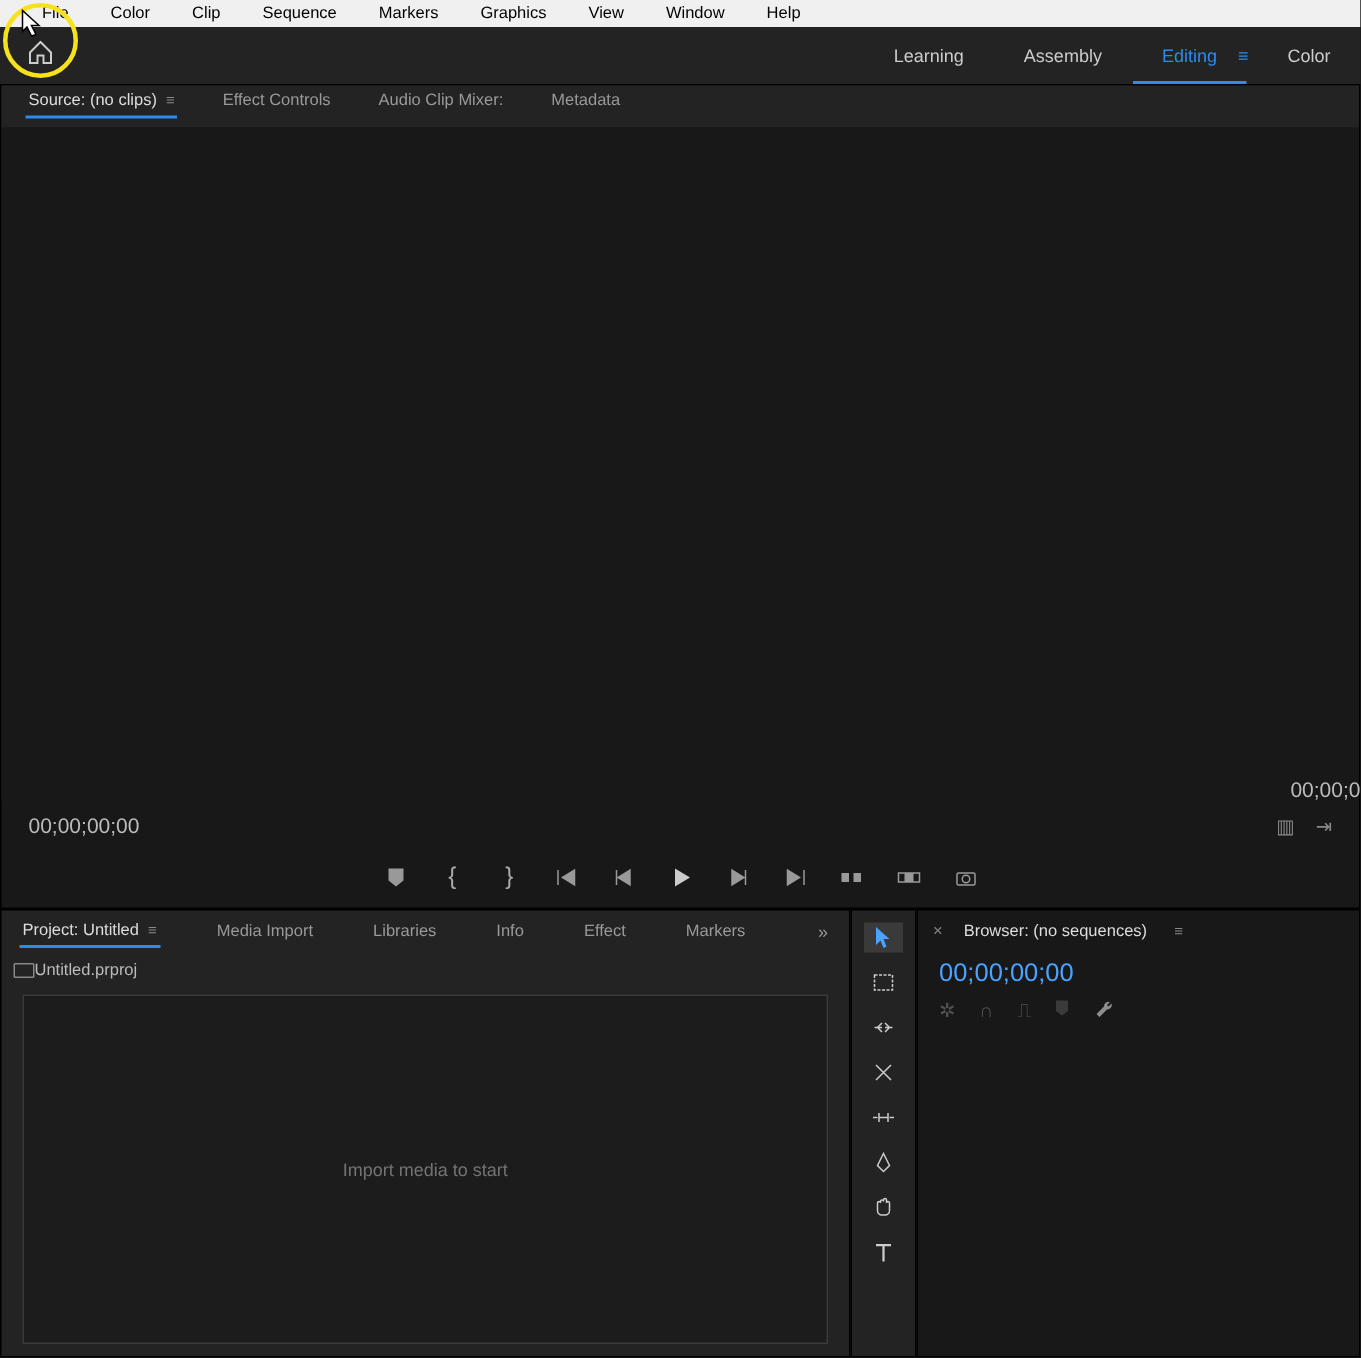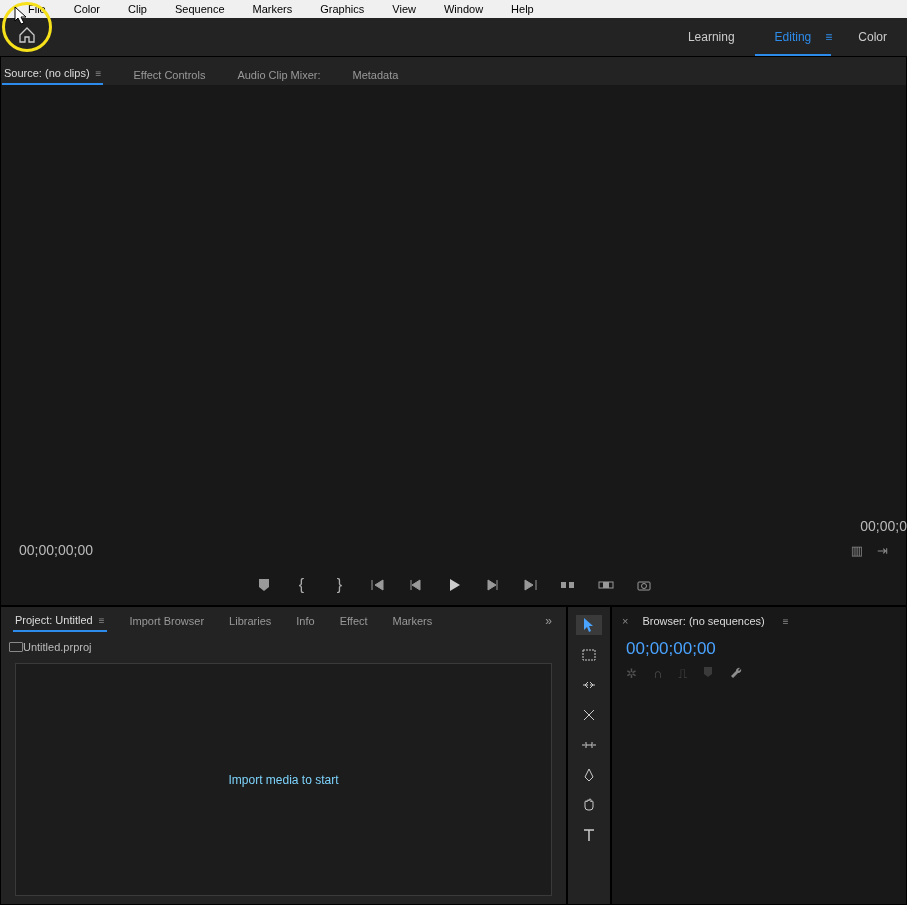--- a/index.html
+++ b/index.html
@@ -16,51 +16,51 @@
 .ws-tab { padding: 0 20px; height: 100%; display: flex; align-items: center; font-size: 12px; color: #ccc; cursor: pointer; }
 .ws-tab.active { color: #2d8ceb; box-shadow: inset 0 -2px 0 #2d8ceb; }
 .ws-menu-ico { color: #2d8ceb; margin: 0 6px 0 -6px; font-size: 12px; }
 
 .hl { position: absolute; left: 2px; top: 2px; width: 50px; height: 50px; border: 3px solid #f6e11a; border-radius: 50%; pointer-events: none; z-index: 50; }
 .cursor { position: absolute; left: 14px; top: 6px; z-index: 60; pointer-events: none; }
 
 
 .src-row { display: flex; height: 550px; }
 .source-panel { flex: 1; background: #181818; display: flex; flex-direction: column; border: 1px solid #000; }
-.panel-tabs { height: 28px; display: flex; align-items: flex-end; padding-left: 1px; gap: 28px; font-size: 11px; color: #999; background: #232323; }
+.panel-tabs { height: 28px; display: flex; align-items: flex-start; padding-left: 16px; gap: 28px; font-size: 11px; color: #999; background: #232323; }
 .panel-tab { cursor: pointer; padding: 4px 2px; display:flex; align-items:center; gap:6px;}
 .panel-tab.active { color: #ddd; border-bottom: 2px solid #2d8ceb; }
 .tab-burger { font-size: 10px; color: #888; }
 
 .src-viewport { flex: 1; background: #181818; }
 .src-bottom { height: 30px; display: flex; align-items: center; justify-content: space-between; padding: 0 18px; font-size: 14px; color: #bbb; }
 .src-icons-r { display:flex; gap:14px; color:#888; font-size:13px;}
 .src-controls { height: 40px; display: flex; align-items: center; justify-content: center; gap: 22px; color: #aaa; }
 .ctrl-ico { width:16px; height:16px; display:flex; align-items:center; justify-content:center; cursor:pointer;}
 .tc-right { color:#bbb; }
 
 
 .bottom { display: flex; height: 299px; }
 .proj-col { width: 567px; background: #232323; border: 1px solid #000; display:flex; flex-direction:column;}
 .toolcol { width: 44px; background: #232323; border: 1px solid #000; display:flex; flex-direction:column; align-items:center; padding-top:8px; gap:10px;}
 .timeline { flex:1; background: #181818; border: 1px solid #000; }
 
-.proj-tabs { height:28px; display:flex; align-items:center; padding-left:12px; gap:21px; font-size:11px; color:#999; position:relative;}
+.proj-tabs { height:28px; display:flex; align-items:center; padding-left:12px; gap:36px; font-size:11px; color:#999; position:relative;}
 .proj-tabs .panel-tab.active { color:#ddd; }
 .more { position:absolute; right:14px; color:#999; font-size:12px;}
 
 .proj-name-row { height:24px; display:flex; align-items:center; padding-left:8px; color:#bbb; font-size:11px;}
 .bin-ico { width:14px; height:10px; border:1px solid #888; border-radius:1px;}
 
 .search-row { height:30px; display:flex; align-items:center; padding:0 14px; gap:12px;}
 .search-box { width:200px; height:20px; background:#111; border:1px solid #000; display:flex; align-items:center; padding:0 6px;}
 .search-box svg { opacity:.7;}
 .items-count { margin-left:auto; font-size:11px; color:#bbb;}
 
-.proj-body { flex:1; margin:4px 14px 8px 14px; border:1px solid #3a3a3a; background:#1c1c1c; display:flex; align-items:center; justify-content:center; color:#7dd3fc; font-size:12px;}
+.proj-body { flex:1; margin:4px 14px 8px 14px; border:1px solid #3a3a3a; background:#1c1c1c; display:flex; align-items:center; justify-content:center; color:#737373; font-size:12px;}
 
 .tool-btn { width:26px; height:20px; display:flex; align-items:center; justify-content:center; cursor:pointer; color:#ccc;}
 .tool-btn.active { background:#3a3a3a; }
 
 .tl-tabs { height:28px; display:flex; align-items:center; padding-left:10px; gap:12px; font-size:11px; color:#ccc;}
 .tl-close { color:#888; cursor:pointer; font-size:11px;}
 .tl-tc { padding:4px 0 6px 14px; font-size:17px; color:#4aa3ff; font-weight:300;}
 .tl-icons { display:flex; gap:16px; padding-left:14px; color:#777; font-size:13px; align-items:center;}
 .tl-icons svg, .tl-icons span { opacity:.6;}
 .tl-icons .wrench { color:#ddd; opacity:1;}
@@ -81,20 +81,21 @@
 </div>
 
 <div class="wsbar">
   <span class="home-ico">
     <svg width="18" height="16" viewBox="0 0 18 16">
         <path d="M2 8 L9 1 L16 8 L16 15 L11 15 L11 10 L7 10 L7 15 L2 15 Z" fill="none" stroke="#ccc" stroke-width="1.3"></path>
       </svg>
   </span>
   <div class="ws-tabs">
     <div class="ws-tab">Learning</div>
+    <div class="ws-tab">Assembly</div>
     <div class="ws-tab active">Editing</div>
     <span class="ws-menu-ico">≡</span>
     <div class="ws-tab">Color</div>
   </div>
 </div>
 
 <div class="src-row">
   <div class="source-panel">
     <div class="panel-tabs">
       <span class="panel-tab active">
@@ -172,21 +173,21 @@
 <div style="position:absolute; right:0; top:518px; font-size:14px;" class="tc-right">00;00;0</div>
 
 <div class="bottom">
 
   <div class="proj-col">
     <div class="proj-tabs">
       <span class="panel-tab active">
         <span>Project: Untitled</span>
         <span class="tab-burger">≡</span>
       </span>
-      <span class="panel-tab">Import Browser</span>
+      <span class="panel-tab">Media Import</span>
       <span class="panel-tab">Libraries</span>
       <span class="panel-tab">Info</span>
       <span class="panel-tab">Effect</span>
       <span class="panel-tab">Markers</span>
       <span class="more">»</span>
     </div>
     <div class="proj-name-row">
       <span class="bin-ico"></span>
       <span>Untitled.prproj</span>
     </div>

